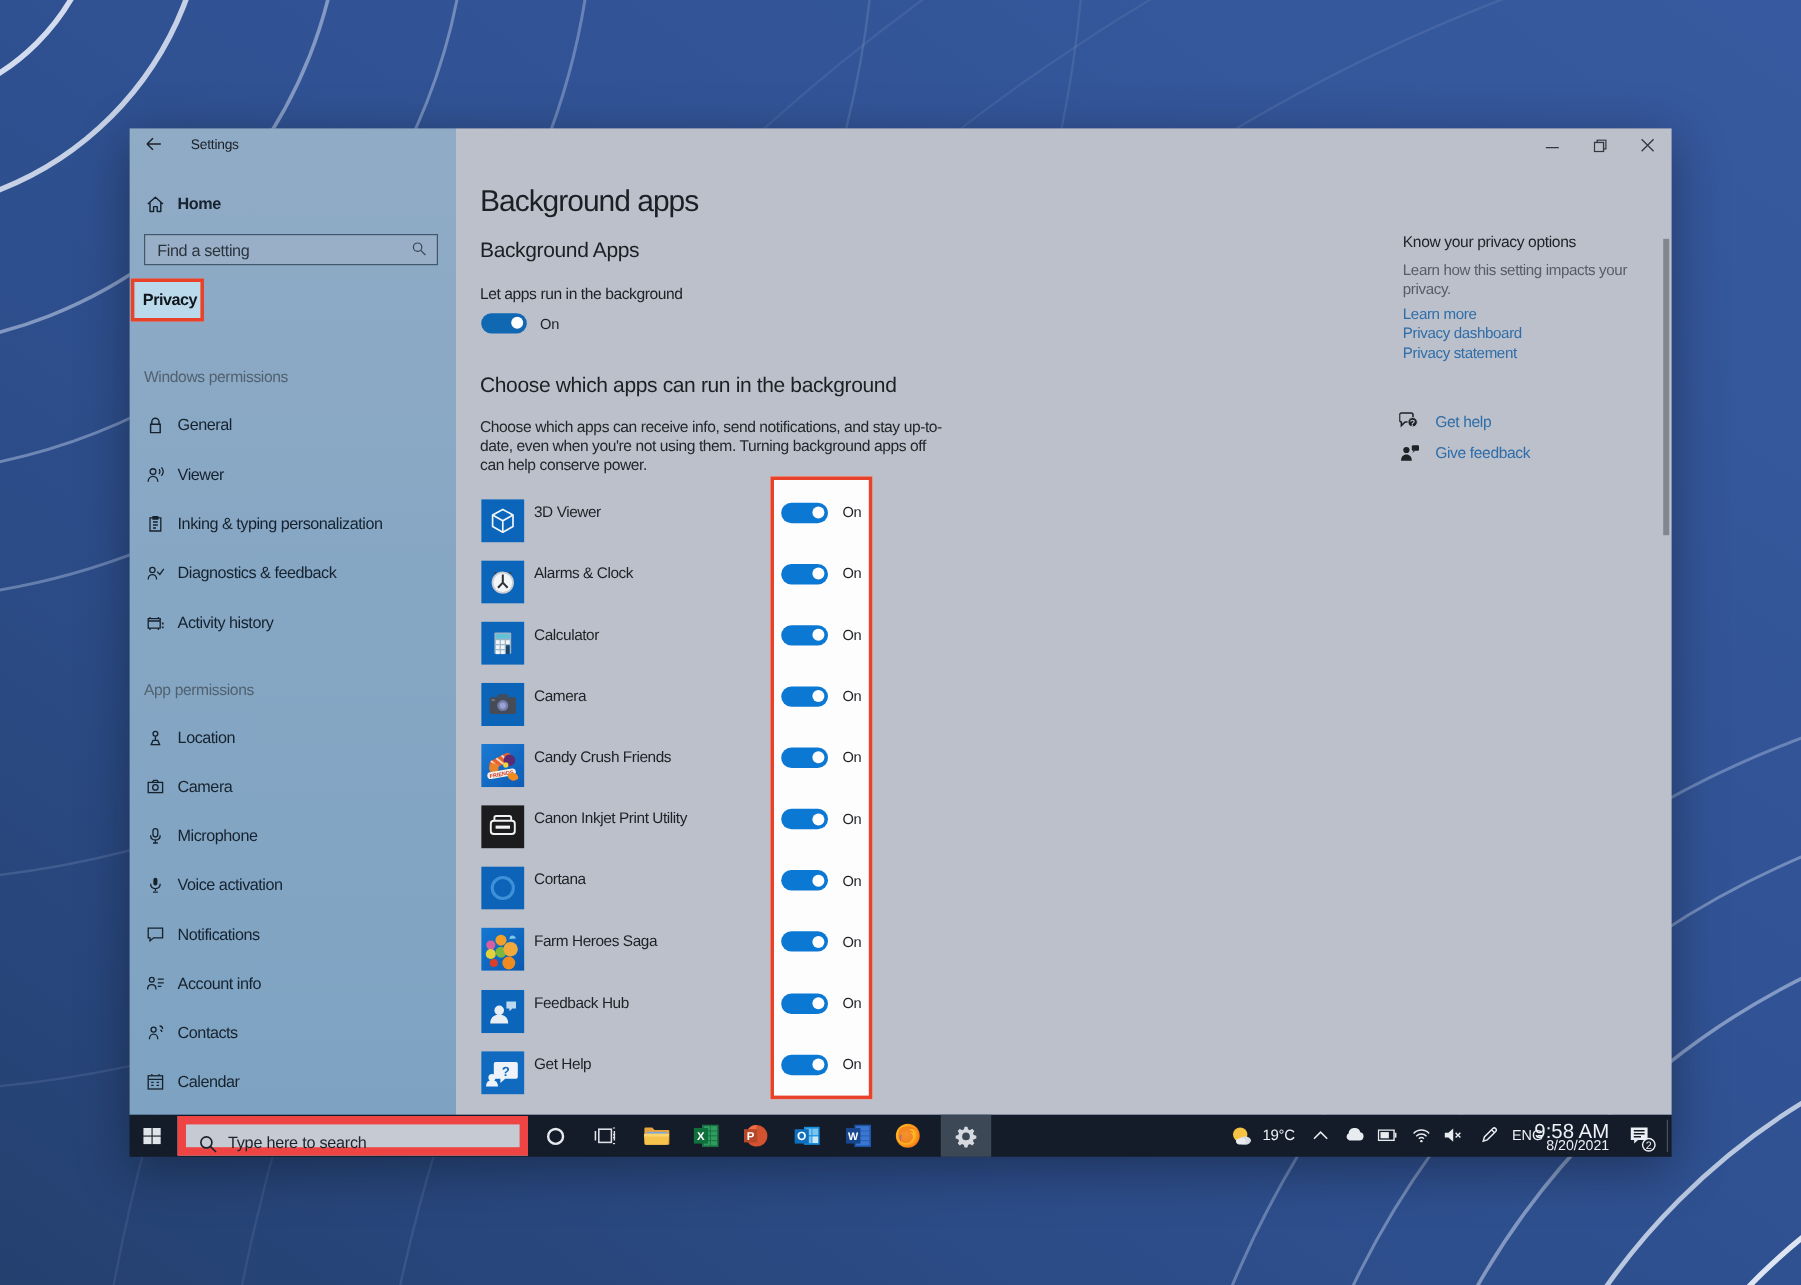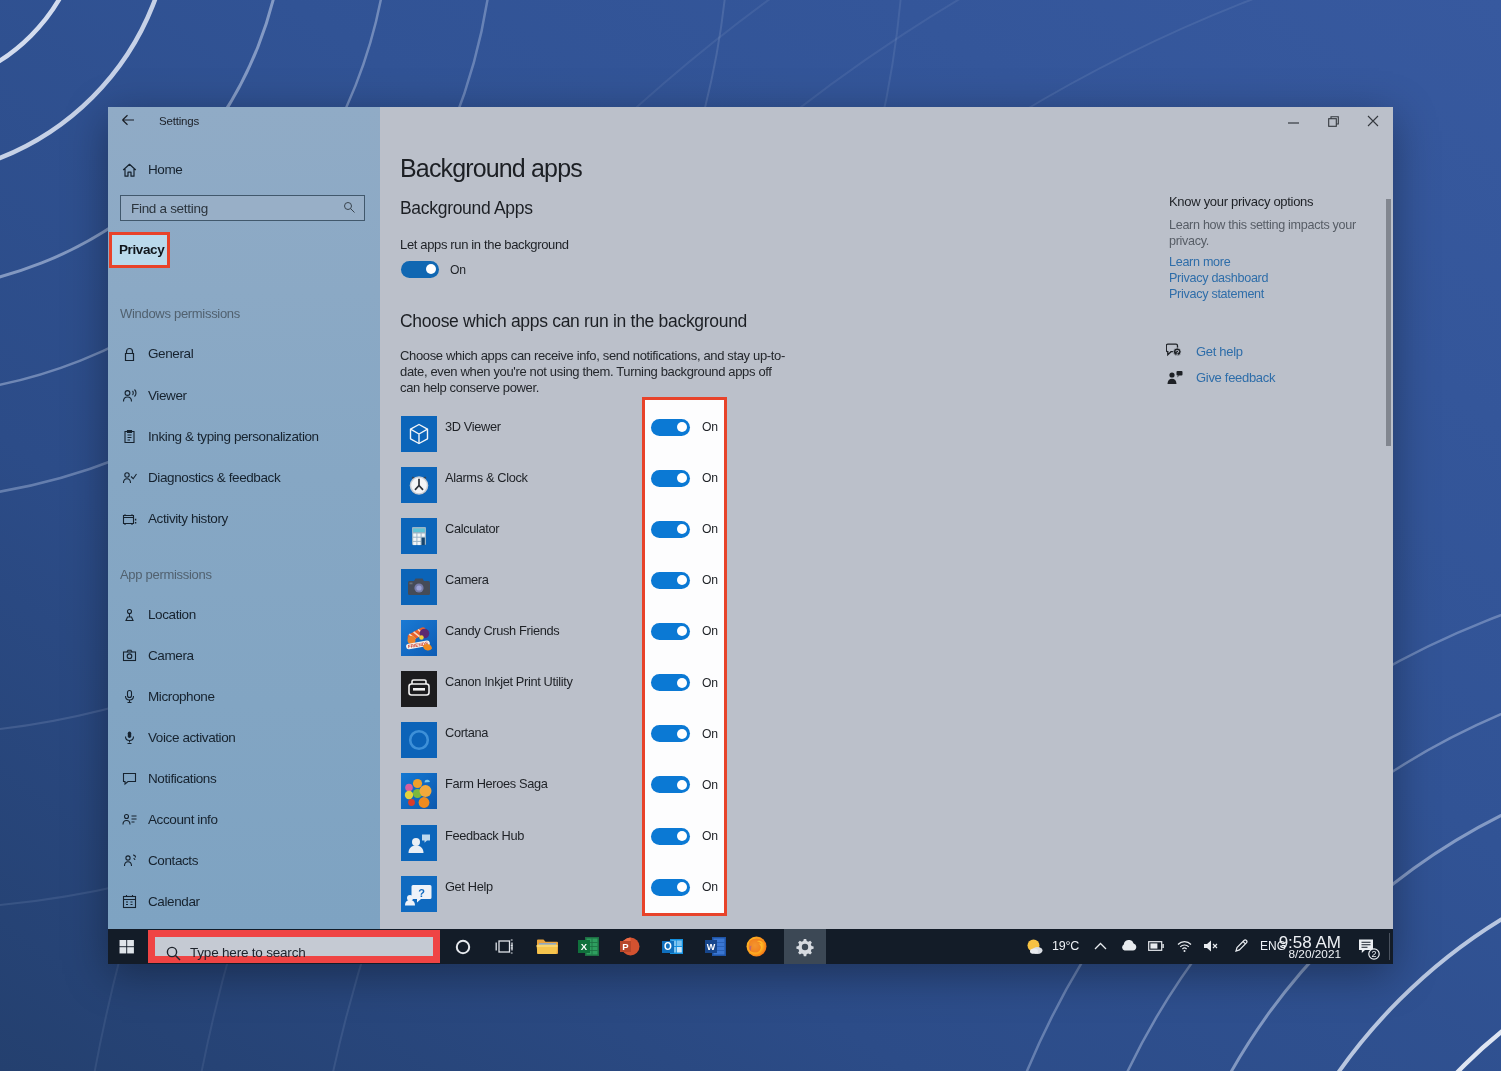--- a/index.html
+++ b/index.html
@@ -59,21 +59,21 @@
   <div id="sidebar">
 
     <svg class="abs" style="left:13px;top:7px" width="15" height="13" viewBox="0 0 15 13">
       <path d="M1.5 6 H13 M1.5 6 L6.5 1.2 M1.5 6 L6.5 10.8" stroke="#1b1f26" stroke-width="1.2" fill="none"></path>
     </svg>
     <div class="txt" style="left:51px;top:7.5px;font-size:11.5px;letter-spacing:-0.2px;color:#1b1f26;line-height:12px;">Settings</div>
 
     <svg class="sideico" style="top:55.5px" width="15" height="15" viewBox="0 0 15 15">
       <path d="M1.2 7 L7.5 1.3 L13.8 7 M3 6 V13.2 H6 V9.2 H9 V13.2 H12 V6" stroke="#16222e" stroke-width="1.2" fill="none" stroke-linejoin="round"></path>
     </svg>
-    <div class="sideitem" style="top:56px;">Home</div>
+    <div class="sideitem" style="top:56px;font-weight:bold;">Home</div>
 
     <div class="abs" style="left:12px;top:88px;width:243px;height:24px;border:1.6px solid #41586c;background:#98afc7;">
       <div class="txt" style="left:10px;top:4.5px;font-size:13.5px;letter-spacing:-0.3px;color:#2b343d;">Find a setting</div>
       <svg class="abs" style="right:8px;top:5px" width="13" height="13" viewBox="0 0 13 13">
         <circle cx="5" cy="5" r="3.5" stroke="#39444e" stroke-width="1" fill="none"></circle>
         <path d="M7.6 7.6 L11.5 11.5" stroke="#39444e" stroke-width="1"></path>
       </svg>
     </div>
 
     <div class="abs" style="left:1px;top:125px;width:55px;height:30px;border:3px solid #e8432a;background:#badaec;">

